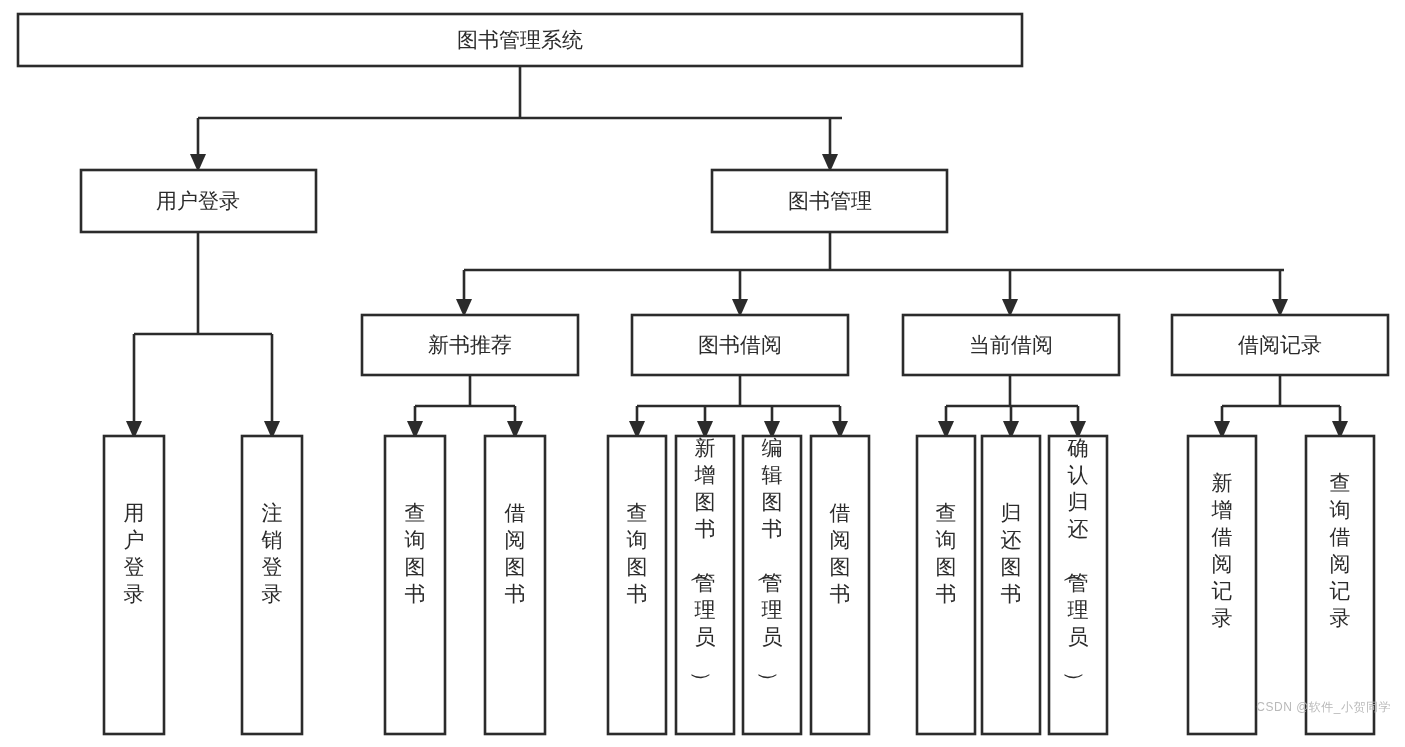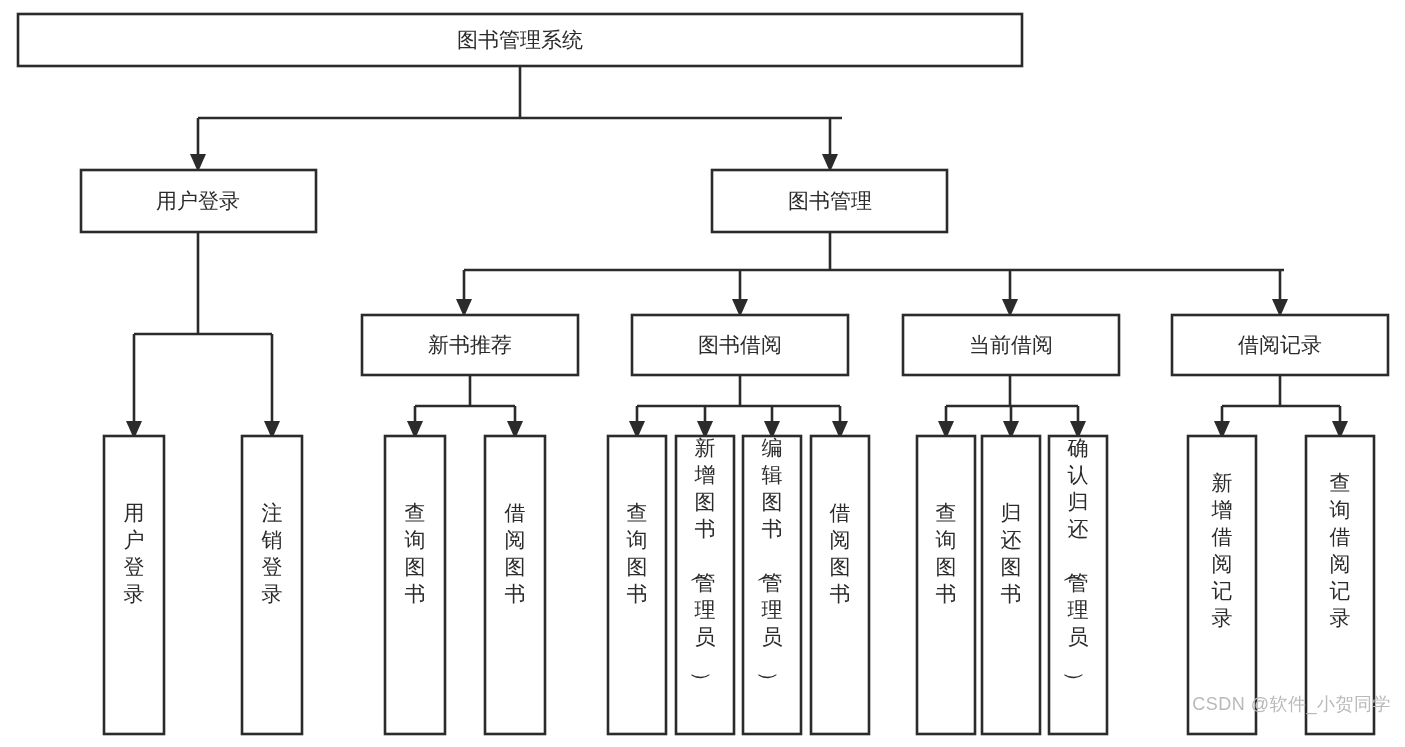--- a/index.html
+++ b/index.html
@@ -53,21 +53,21 @@
   }
   .arrow-head {
     fill: #2b2b2b;
     stroke: none;
   }
   .watermark {
     position: absolute;
     right: 14px;
     bottom: 8px;
     color: #b9b9b9;
-    font-size: 18px;
+    font-size: 12px;
     font-family: "Liberation Sans", "DejaVu Sans", sans-serif;
     letter-spacing: 0.5px;
     white-space: nowrap;
     user-select: none;
   }
 </style>
 </head>
 <body>
 
 <div id="diagram-root">

